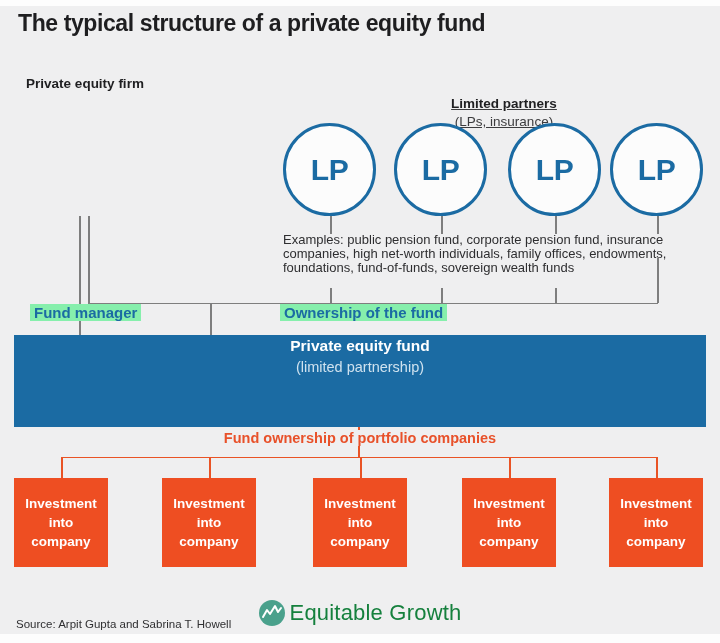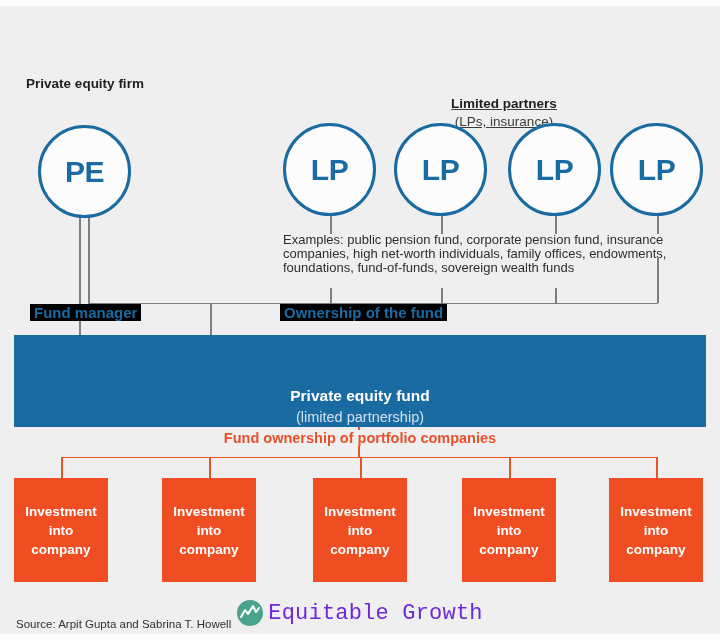--- a/index.html
+++ b/index.html
@@ -27,49 +27,50 @@
 
   .vline,.hline{position:absolute;}
   .grey{background:#7e7e7e;}
   .orangeline{background:#e95325;}
   .vline{width:1.5px;}
   .hline{height:1.5px;}
 
   .examples{position:absolute;left:283px;top:233px;width:430px;font-size:13px;line-height:14px;
             color:#2e2e30;white-space:pre-line;}
 
-  .rel-label{position:absolute;font-size:15px;font-weight:700;color:#1b6ba3;background:#000000;padding:0 4px;}
+  .rel-label{position:absolute;font-size:15px;font-weight:700;color:#1b6ba3;background:#86efac;padding:0 4px;}
   .fund-manager{left:30px;top:304px;}
   .ownership{left:280px;top:304px;}
 
   .fund-box{position:absolute;left:14px;top:335px;width:692px;height:92px;background:#1b6ba3;
-            display:flex;flex-direction:column;align-items:center;justify-content:flex-end;text-align:center;}
+            display:flex;flex-direction:column;align-items:center;justify-content:flex-start;text-align:center;}
   .fund-box .t1{color:#ffffff;font-weight:700;font-size:15.5px;line-height:22px;}
   .fund-box .t2{color:#cfe2ef;font-size:14.5px;line-height:20px;}
 
   .portfolio-label{position:absolute;left:160px;top:430px;width:400px;text-align:center;
                    font-size:14.5px;font-weight:700;color:#e8512a;background:#efeff0;}
 
-  .inv-box{position:absolute;top:478px;width:94px;height:104px;background:#ee4e22;color:#ffffff;
+  .inv-box{position:absolute;top:478px;width:94px;height:89px;background:#ee4e22;color:#ffffff;
            font-size:13.5px;font-weight:700;line-height:19px;text-align:center;
            display:flex;align-items:center;justify-content:center;white-space:pre-line;}
   .b1{left:14px;} .b2{left:162px;} .b3{left:313px;} .b4{left:462px;} .b5{left:609px;}
 
   .source{position:absolute;left:16px;top:618px;font-size:11.5px;color:#2f2f31;}
 
   .logo{position:absolute;left:0;top:600px;width:720px;display:flex;align-items:center;justify-content:center;gap:5px;}
-  .logo-text{font-family:Liberation Mono, monospace;font-size:22px;color:#6d28d9;letter-spacing:0.2px;}
+  .logo-text{font-family:Liberation Sans, sans-serif;font-size:22px;color:#15803d;letter-spacing:0.2px;}
 </style>
 </head>
 <body>
 
 <div class="poster">
 
   <div class="strip top"></div>
 
+  <div class="title">The typical structure of a private equity fund</div>
 
   <div class="grouplabel pe-label">
     <b>Private equity firm</b>
   </div>
   <div class="grouplabel lp-label">
     <b>Limited partners</b><span>(LPs, insurance)</span>
   </div>
 
   <div class="vline grey" style="left:79px;top:216px;height:119px;"></div>
   <div class="vline grey" style="left:88px;top:216px;height:88px;"></div>
@@ -79,21 +80,20 @@
   <div class="vline grey" style="left:330px;top:215px;height:19px;"></div>
   <div class="vline grey" style="left:441px;top:215px;height:19px;"></div>
   <div class="vline grey" style="left:555px;top:215px;height:19px;"></div>
   <div class="vline grey" style="left:657px;top:215px;height:19px;"></div>
 
   <div class="vline grey" style="left:330px;top:288px;height:15px;"></div>
   <div class="vline grey" style="left:441px;top:288px;height:15px;"></div>
   <div class="vline grey" style="left:555px;top:288px;height:15px;"></div>
   <div class="vline grey" style="left:657px;top:258px;height:45px;"></div>
 
-  <div class="circle c-pe">PE</div>
   <div class="circle c-lp1">LP</div>
   <div class="circle c-lp2">LP</div>
   <div class="circle c-lp3">LP</div>
   <div class="circle c-lp4">LP</div>
 
   <div class="examples">Examples: public pension fund, corporate pension fund, insurance
 companies, high net-worth individuals, family offices, endowments,
 foundations, fund-of-funds, sovereign wealth funds</div>
 
   <div class="rel-label fund-manager">Fund manager</div>

